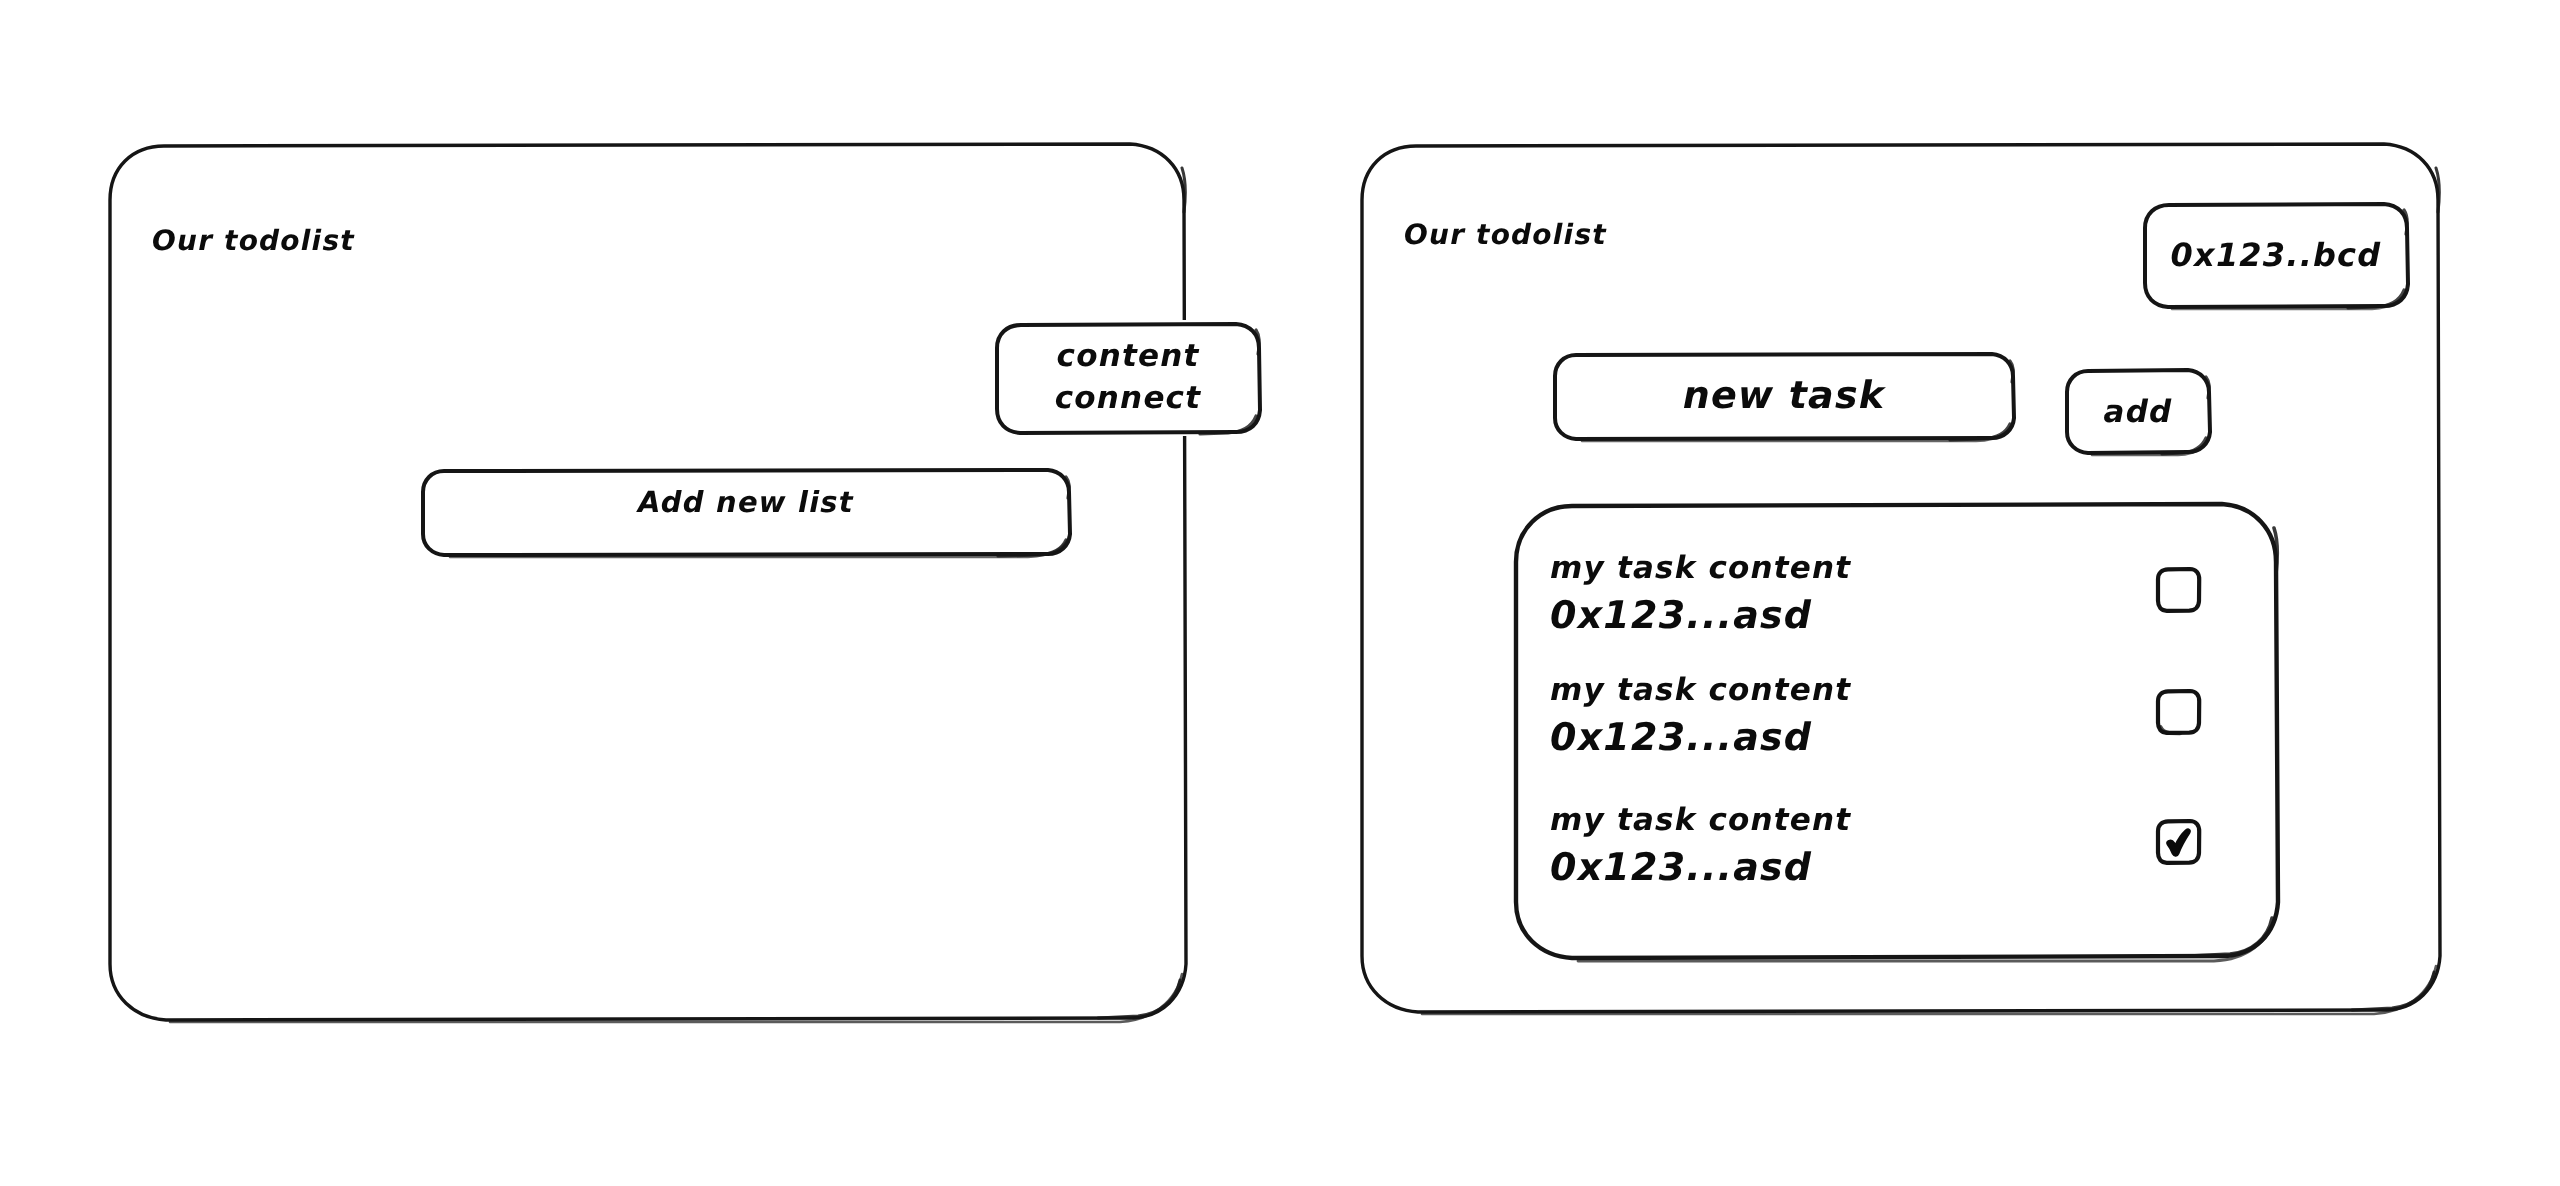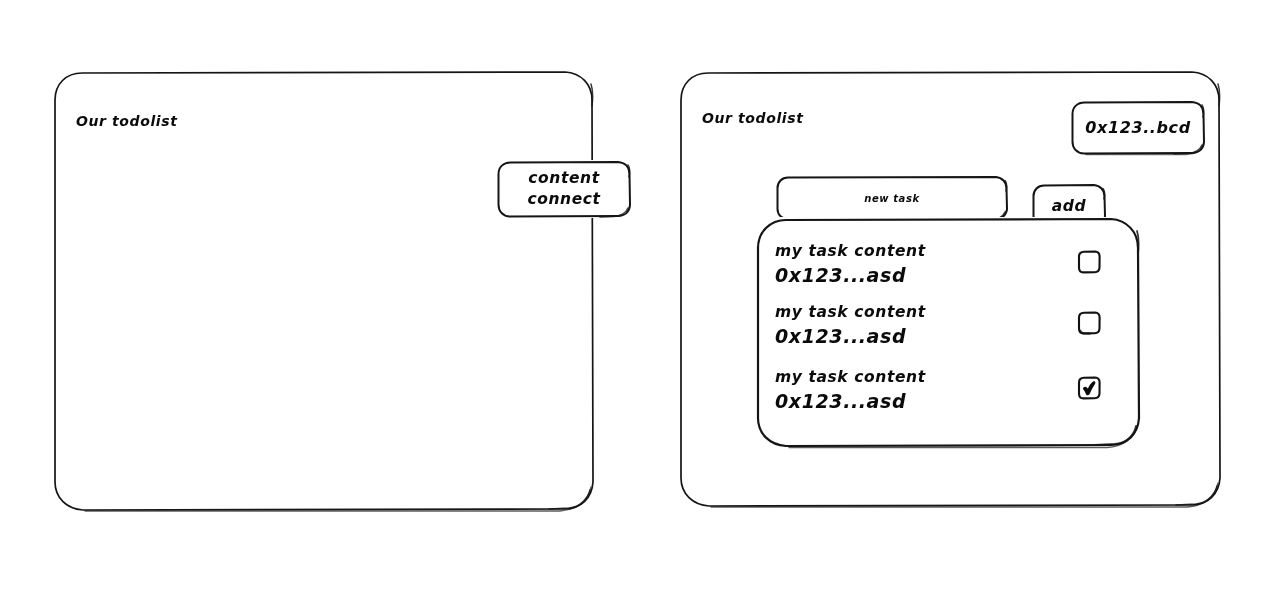--- a/index.html
+++ b/index.html
@@ -98,35 +98,35 @@
     font-size: 14.5px;
   }
 
   
   #new-task-input {
     left: 775px; top: 175px; width: 234px; height: 46px;
   }
   #new-task-input .btn-text {
     position: absolute; inset: 0;
     display: flex; align-items: center; justify-content: center;
-    font-size: 10px;
+    font-size: 19px;
   }
 
   #add-task-btn {
     left: 1031px; top: 183px; width: 76px; height: 45px;
   }
   #add-task-btn .btn-text {
     position: absolute; inset: 0;
     display: flex; align-items: center; justify-content: center;
     font-size: 15.5px;
   }
 
   
   #task-list-card {
-    left: 755px; top: 217px; width: 386px; height: 231px;
+    left: 755px; top: 250px; width: 386px; height: 231px;
   }
   #task-list-card .sketch-fill { border-radius: 26px; }
 
   #task-rows {
     position: absolute;
     left: 20px; top: 22px;
     width: 346px; height: 190px;
   }
 
   .task-row {
@@ -199,20 +199,29 @@
     <svg viewBox="0 0 136 58" preserveAspectRatio="none">
       <path d="M2.5 14 C2.5 7 7.5 2.5 14.5 2.5 L122 2 C129 2.5 133.5 7 133.5 14 L134 45 C133.5 52 129 56 122 56 L14 56.5 C7 56 2.5 51.5 2.5 44.5 Z" stroke-width="2"></path>
       <path d="M133 17 C134 12 134 8 132 5 M132 48 C130 53 125 56 118 56.5 L104 57" stroke-width="1.6" opacity="0.8"></path>
     </svg>
     <div class="hand btn-text">
       <span>content</span>
       <span>connect</span>
     </div>
   </div>
 
+  <div class="sketch" id="add-new-list-btn">
+    <div class="sketch-fill"></div>
+    <svg viewBox="0 0 328 46" preserveAspectRatio="none">
+      <path d="M2.5 13 C2.5 7 7 2.5 13 2.5 L315 2 C321 2.5 325.5 7 325.5 13 L326 34 C325.5 40 321 44 315 44 L13 44.5 C7 44 2.5 40 2.5 34 Z" stroke-width="2"></path>
+      <path d="M325 16 C326 11 326 8 324 5.5 M324 37 C322 41.5 317 44 311 44.5 L290 45" stroke-width="1.6" opacity="0.8"></path>
+      <path d="M16 45.5 L305 45.5 C317 45 324 41 326 34" stroke-width="1.3" opacity="0.65"></path>
+    </svg>
+    <div class="hand btn-text">Add new list</div>
+  </div>
 </div>
 
 <div class="sketch" id="panel-right">
   <div class="sketch-fill"></div>
   <svg viewBox="0 0 544 438" preserveAspectRatio="none">
     <path d="M3 30 C3 14 14 3 30 3 L514 2 C530 3 541 14 541 30 L542 408 C541 424 530 435 514 435 L31 436 C15 435 3 424 3 408 Z" stroke-width="1.7"></path>
     <path d="M541 36 C542 28 542 20 540 14 M539 416 C537 426 529 433 518 434 L498 435" stroke-width="1.5" opacity="0.85"></path>
     <path d="M33 437 L509 437 C525 436 537 427 540 413" stroke-width="1.3" opacity="0.7"></path>
   </svg>
 

